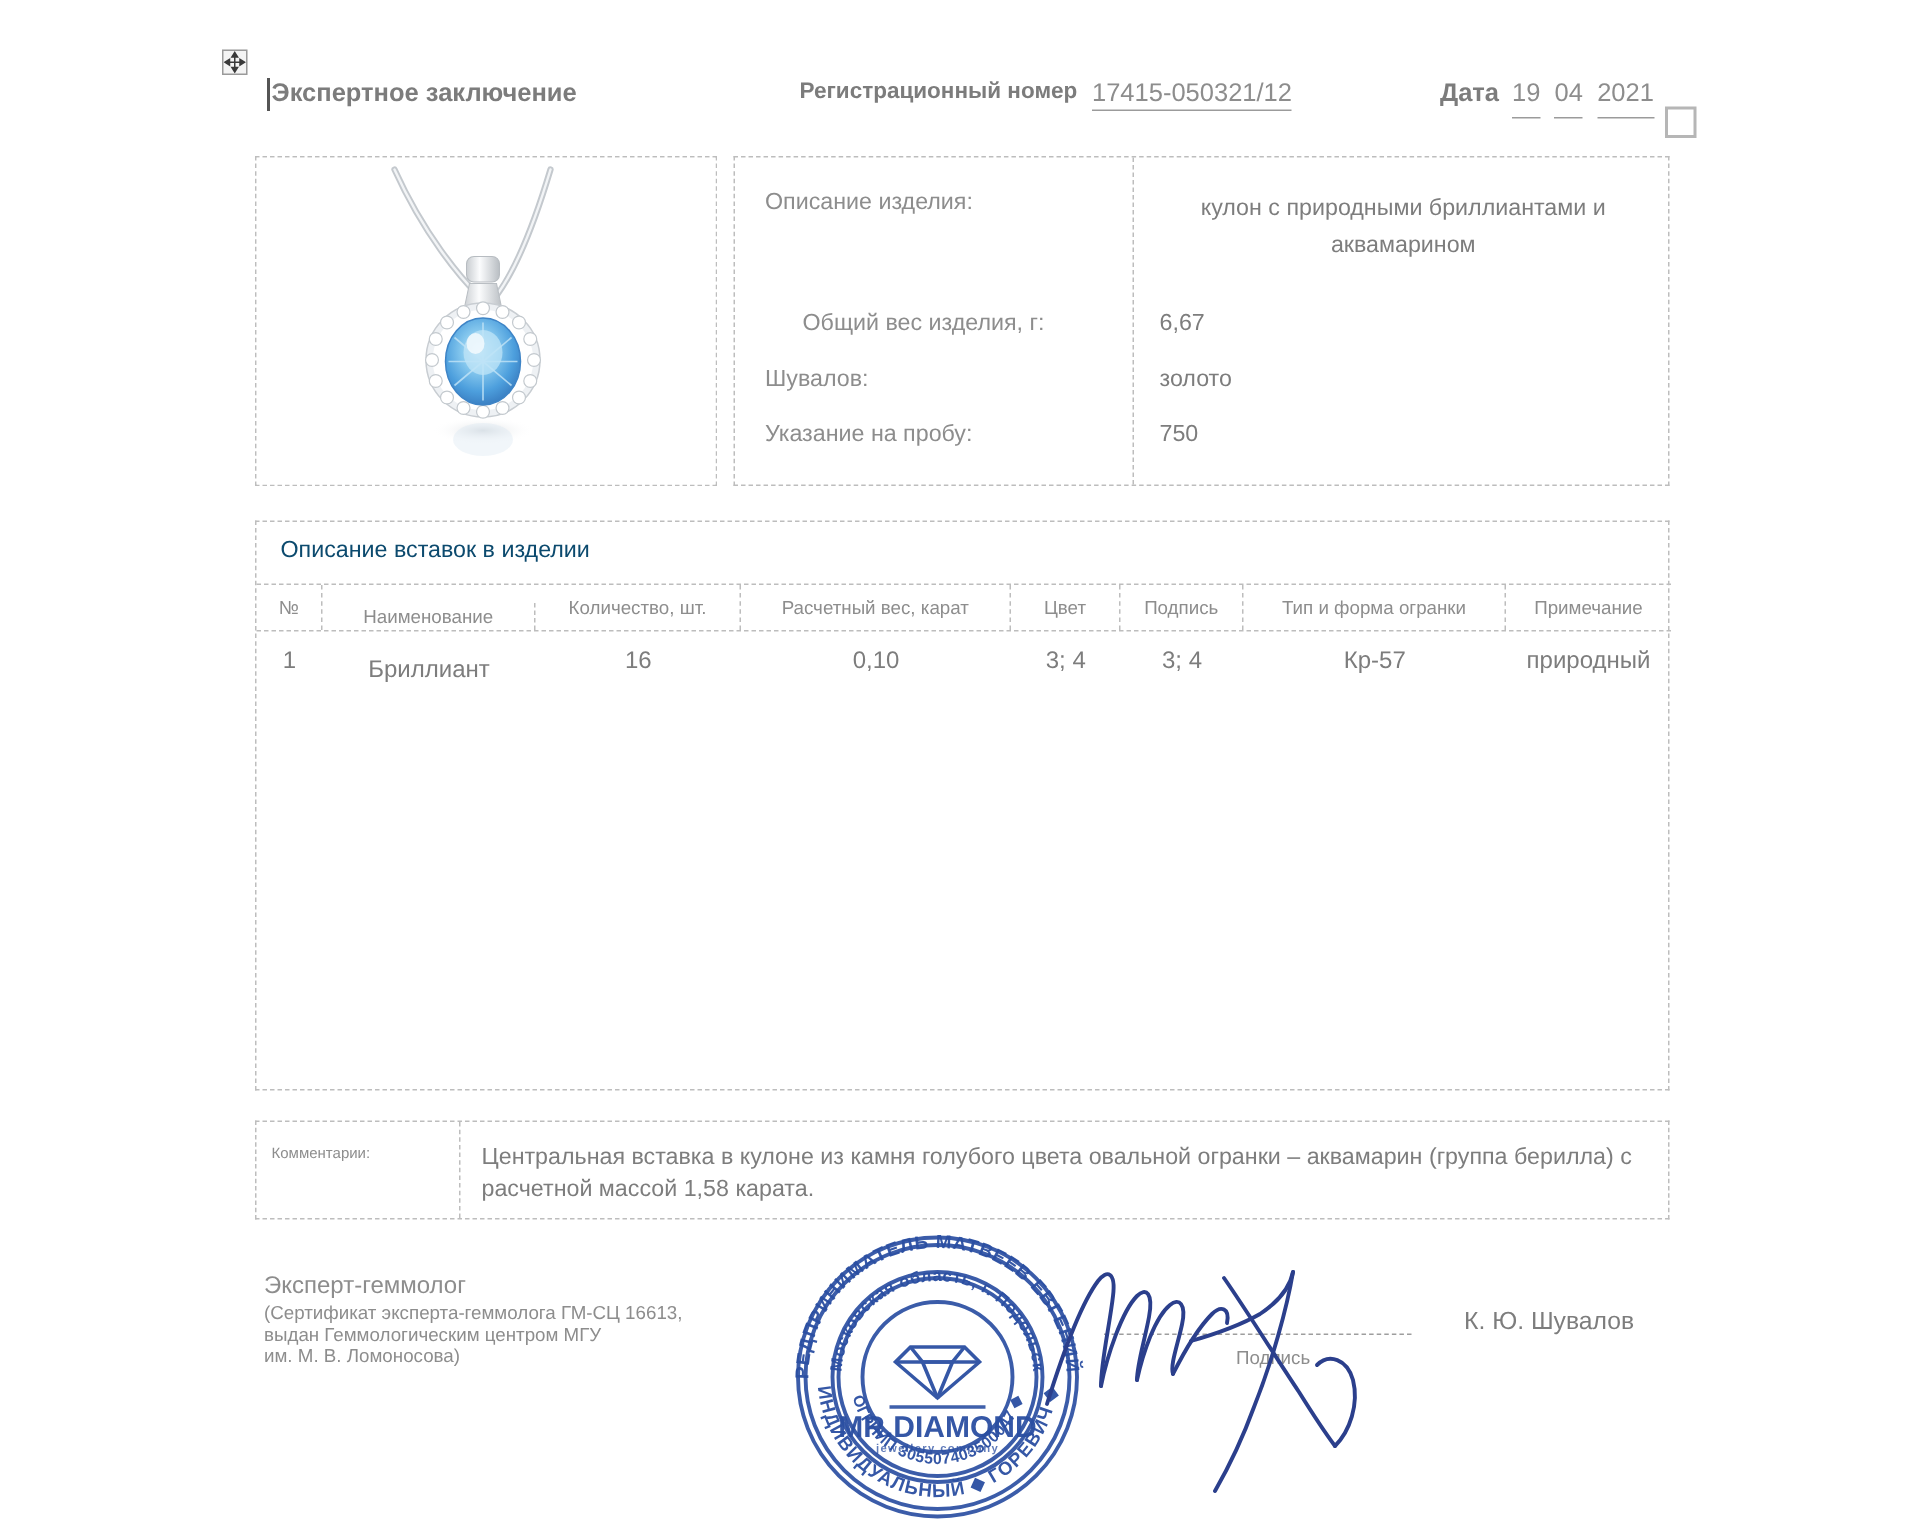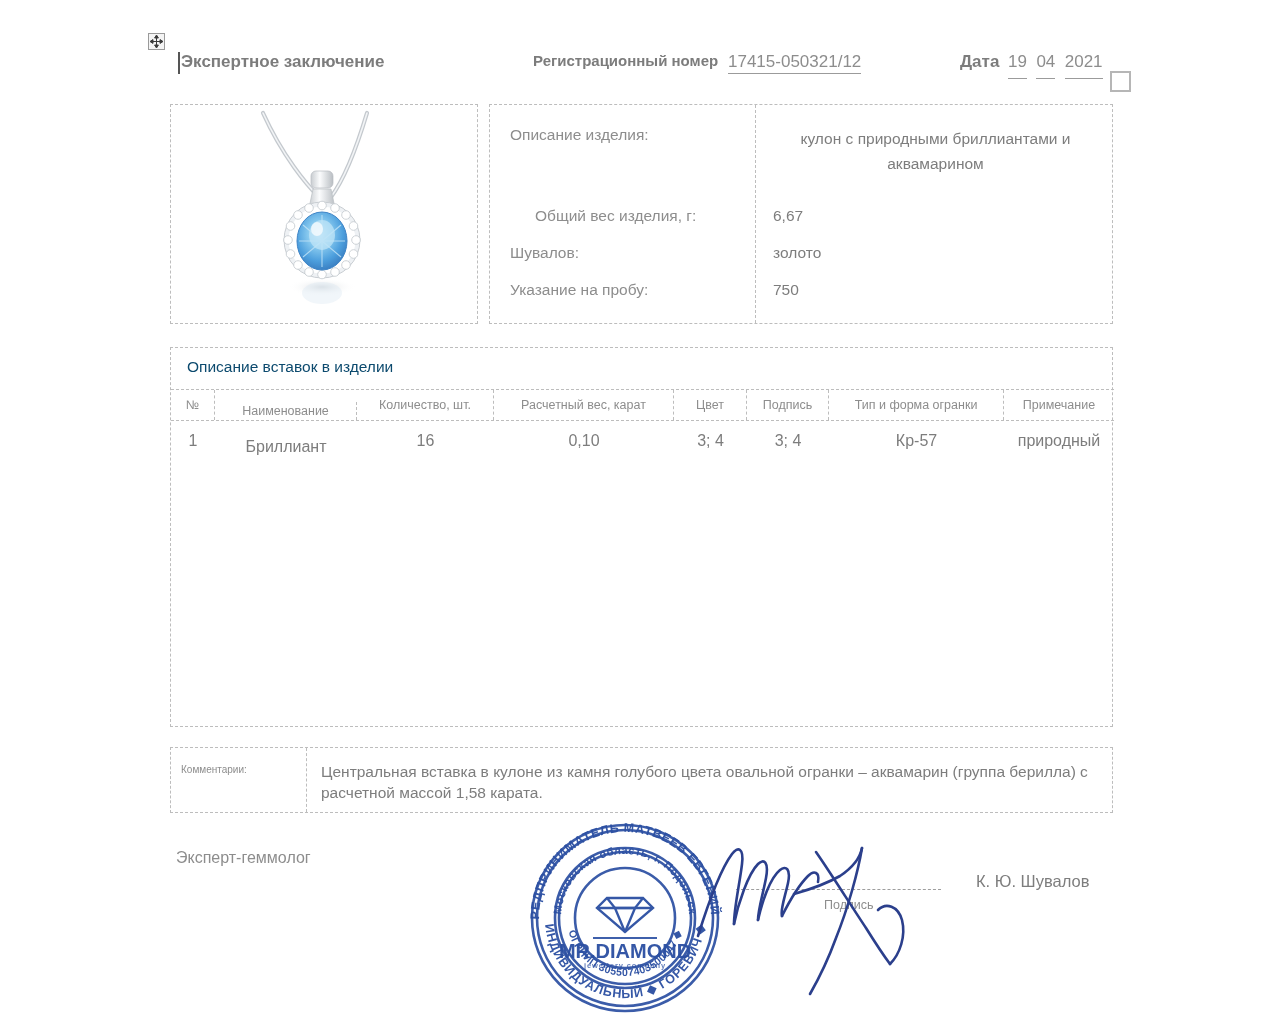--- a/index.html
+++ b/index.html
@@ -406,20 +406,23 @@
     </div>
   </div>
 
   <div class="comments-frame dashed">
     <div class="comments-divider"></div>
     <div class="comments-label">Комментарии:</div>
     <div class="comments-text">Центральная вставка в кулоне из камня голубого цвета овальной огранки – аквамарин (группа берилла) с расчетной массой 1,58 карата.</div>
   </div>
 
   <div class="expert-title">Эксперт-геммолог</div>
+  <div class="expert-sub">(Сертификат эксперта-геммолога ГМ-СЦ 16613,
+выдан Геммологическим центром МГУ
+им. М. В. Ломоносова)</div>
   <div class="sig-line"></div>
   <div class="sig-caption">Подпись</div>
   <div class="sig-name">К. Ю. Шувалов</div>
 
   <div class="stamp">
     <svg viewBox="0 0 200 200" aria-hidden="true">
       <defs>
         <path id="arcOuterTop" d="M 100,100 m -86,0 a 86,86 0 1,1 172,0" fill="none"></path>
         <path id="arcOuterBottom" d="M 100,100 m -80,0 a 80,80 0 1,0 160,0" fill="none"></path>
         <path id="arcInnerTop" d="M 100,100 m -64,0 a 64,64 0 1,1 128,0" fill="none"></path>

